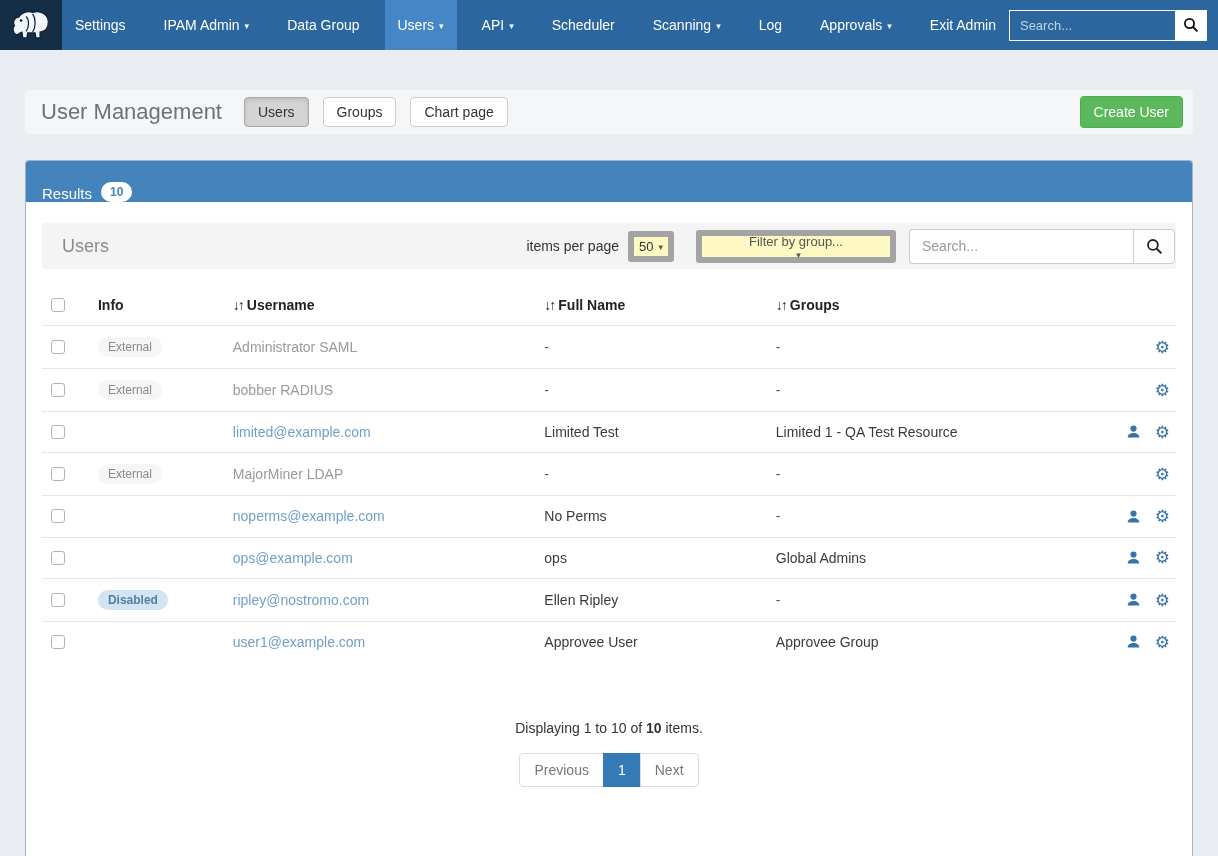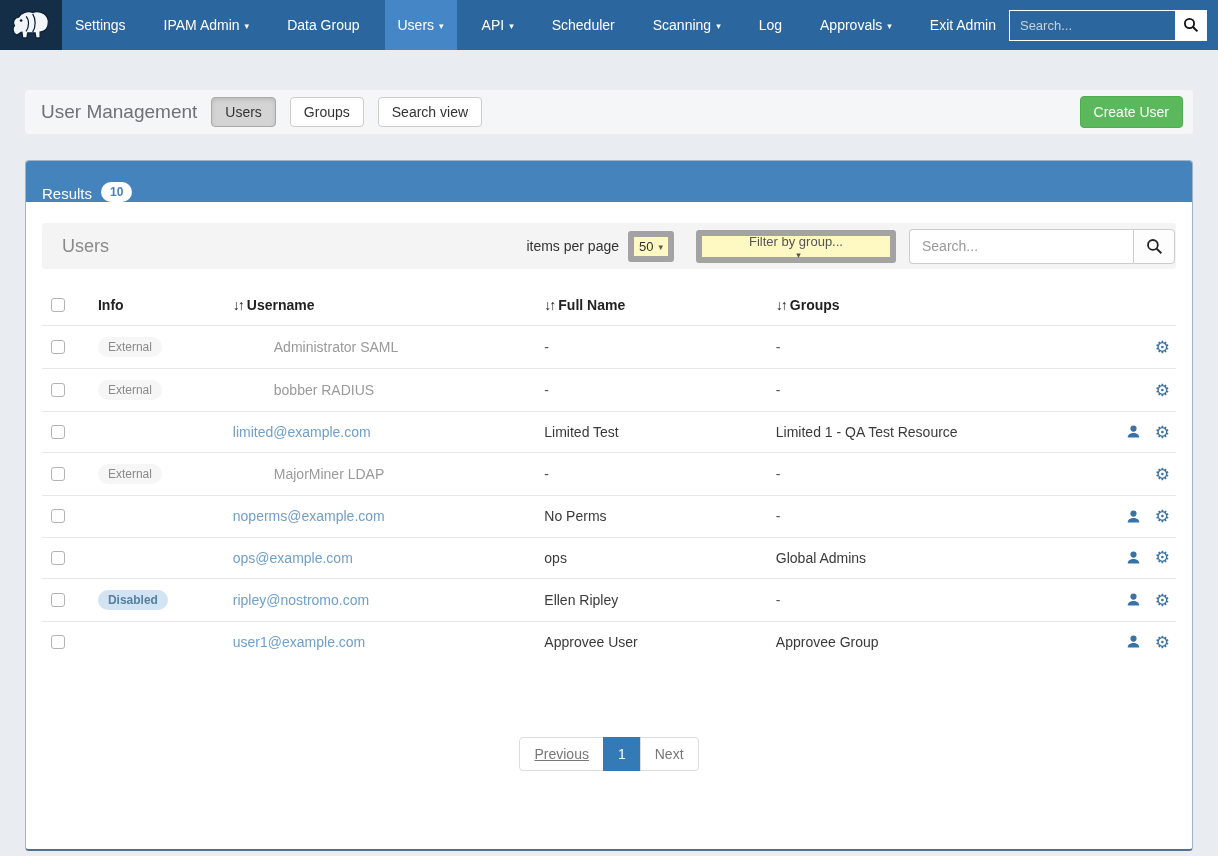--- a/index.html
+++ b/index.html
@@ -27,21 +27,21 @@
   .nav-search input::placeholder { color: #c5d2dd; }
   .nav-search-btn { width: 32px; background: #fff; border: none; display: flex; align-items: center; justify-content: center; cursor: pointer; }
   .user-menu { display: flex; align-items: center; margin-left: 16px; color: #fff; cursor: pointer; }
   .user-menu svg { display: block; }
   
   .page { padding: 0 25px; }
   .head-band {
     margin-top: 40px; height: 44px; background: #f5f6f7; border-radius: 4px;
     display: flex; align-items: center; padding: 0 10px 0 16px;
   }
-  .page-title { font-size: 19px; color: #6e7276; margin-right: 14px; }
+  .page-title { font-size: 22px; color: #6e7276; margin-right: 22px; }
   .view-tabs { display: flex; gap: 14px; }
   .tab-btn {
     background: #fff; border: 1px solid #ccc; border-radius: 4px; color: #333;
     font-size: 14px; padding: 6px 13px; cursor: pointer; font-family: "Liberation Sans", sans-serif;
   }
   .tab-btn.active { background: #d4d4d4; border-color: #aaa; box-shadow: inset 0 2px 4px rgba(0,0,0,.12); }
   .create-btn {
     margin-left: auto; background: #5cb85c; border: 1px solid #4cae4c; color: #fff;
     font-size: 14px; padding: 7px 13px; border-radius: 4px; cursor: pointer; font-family: "Liberation Sans", sans-serif;
   }
@@ -100,36 +100,36 @@
     appearance: none; -webkit-appearance: none; width: 14px; height: 14px;
     border: 1px solid #b3b3b3; border-radius: 3px; background: #fff; cursor: pointer;
     display: block; margin-left: 1px;
   }
   .pill {
     display: inline-block; font-size: 12px; border-radius: 10px; padding: 3px 10px;
   }
   .pill.external { background: #f6f6f6; color: #8a8a8a; }
   .pill.disabled { background: #d2e3f3; color: #56809f; font-weight: bold; }
   .user-link { color: #6f9fca; text-decoration: none; cursor: pointer; }
-  .user-plain { color: #9a9a9a; margin-left: 41px; }
+  .user-plain { color: #9a9a9a; }
   .dash { color: #555; }
   .actions { text-align: right; white-space: nowrap; padding-right: 6px; }
   .action-icon { display: inline-block; vertical-align: middle; cursor: pointer; margin-left: 10px; }
   .gear-glyph { color: #3873a8; font-size: 17px; line-height: 1; }
   .person-svg { width: 15px; height: 15px; fill: #3873a8; position: relative; top: 1px; }
   
   .table-footer { text-align: center; margin-top: 58px; }
   .displaying { font-size: 14px; color: #333; }
   .displaying b { font-weight: bold; }
   .pagination { display: inline-flex; margin-top: 17px; }
   .page-btn {
     background: #fff; border: 1px solid #ddd; font-size: 14px; color: #777;
     padding: 8px 14px; cursor: pointer; margin-left: -1px; font-family: "Liberation Sans", sans-serif;
   }
-  .page-btn:first-child { border-radius: 4px 0 0 4px; margin-left: 0; text-decoration: underline; }
+  .page-btn:first-child { border-radius: 4px 0 0 4px; margin-left: 0; }
   .page-btn:last-child { border-radius: 0 4px 4px 0; }
   .page-btn.current { background: #337ab7; border-color: #337ab7; color: #fff; }
 </style>
 </head>
 <body>
 
 <div class="navbar">
   <div class="logo-box">
     <svg width="40" height="33" viewBox="0 0 48 40">
       <path fill="#f2f6fa" stroke="#0d1f33" stroke-width="1.5" d="M6 31 C2 29 1 23 4 20 C1 16 4 10 9 10 C12 4 20 2 26 4 C36 1 45 7 45 16 C45 23 41 27 35 28 L35 35 L30 35 L29 29 L20 29 L19 35 L14 35 L13 28 C10 28 8 33 6 31 Z"></path>
@@ -193,21 +193,21 @@
   </div>
 </div>
 
 <div class="page">
 
   <div class="head-band">
     <span class="page-title">User Management</span>
     <div class="view-tabs">
       <button class="tab-btn active">Users</button>
       <button class="tab-btn">Groups</button>
-      <button class="tab-btn">Search view</button>
+      <button class="tab-btn">Chart page</button>
     </div>
     <button class="create-btn">Create User</button>
   </div>
 
   <div class="panel">
     <div class="panel-header">
       <span>Results</span>
       <span class="count-badge">10</span>
     </div>
     <div class="panel-body">
@@ -352,20 +352,21 @@
               <span class="action-icon"><svg class="person-svg" viewBox="0 0 16 16">
                     <path d="M8 8.2a3.3 3.3 0 1 0 0-6.6 3.3 3.3 0 0 0 0 6.6zm0 1.5c-3.2 0-6.2 1.6-6.2 4.7h12.4c0-3.1-3-4.7-6.2-4.7z"></path>
                   </svg></span>
               <span class="action-icon gear-glyph">⚙</span>
             </td>
           </tr>
         </tbody>
       </table>
 
       <div class="table-footer">
+        <div class="displaying"><span>Displaying 1 to 10 of </span><b>10</b><span> items.</span></div>
         <div class="pagination">
           <button class="page-btn">Previous</button>
           <button class="page-btn current">1</button>
           <button class="page-btn">Next</button>
         </div>
       </div>
 
     </div>
   </div>
 </div>

